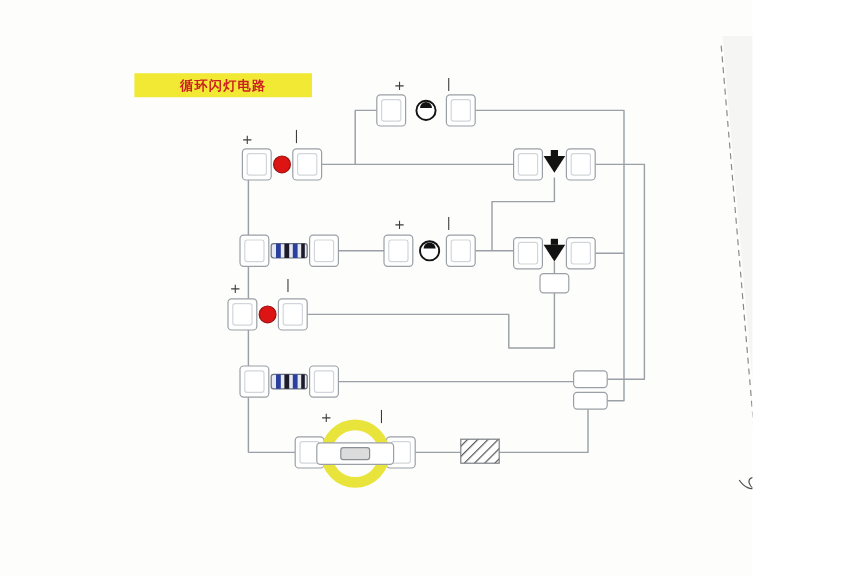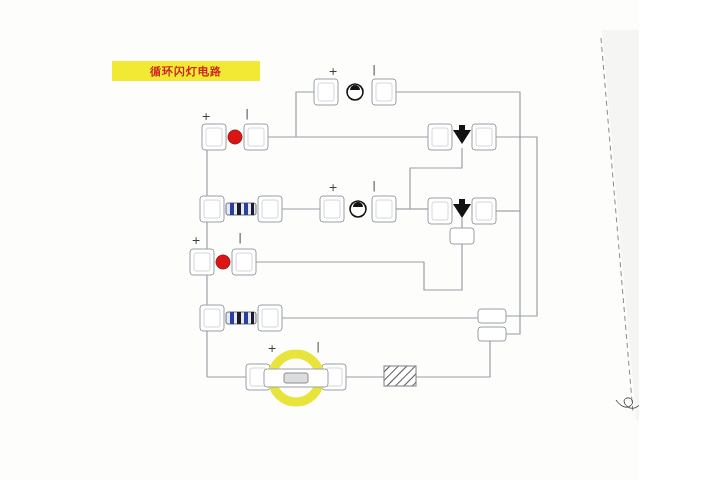--- a/index.html
+++ b/index.html
@@ -1,18 +1,18 @@
 <!DOCTYPE html>
 <html style="--title-bg: #f2e935; --title-text: #cc1f1f; --wire: #9aa0a6; --led: #dd1414; --lamp-ring: #e9e43c; --resistor-stripe: #2b3f9e; --transistor: #121212; --capacitor-mark: #121212;"><head>
 <meta charset="utf-8">
 <style>
   html,body{margin:0;padding:0;background:#ffffff;}
   .canvas{
     position:relative;width:627px;height:480px;overflow:hidden;
-    background:#fdfdfc;font-family:"DejaVu Sans",sans-serif;padding-left:12px;
+    background:#fdfdfc;font-family:"DejaVu Sans",sans-serif;
   }
   .title-box{
     position:absolute;left:112px;top:61px;width:148px;height:20px;
     background:var(--title-bg,#f2e935);color:var(--title-text,#cc1f1f);
     font-size:11px;font-weight:bold;letter-spacing:1px;
     display:flex;align-items:center;justify-content:center;
   }
   svg.diagram{position:absolute;left:0;top:0;}
   .wire{fill:none;stroke:var(--wire,#9aa0a6);stroke-width:1.2;stroke-linejoin:round;}
   .block{fill:#ffffff;stroke:var(--wire,#9aa0a6);stroke-width:1;}

